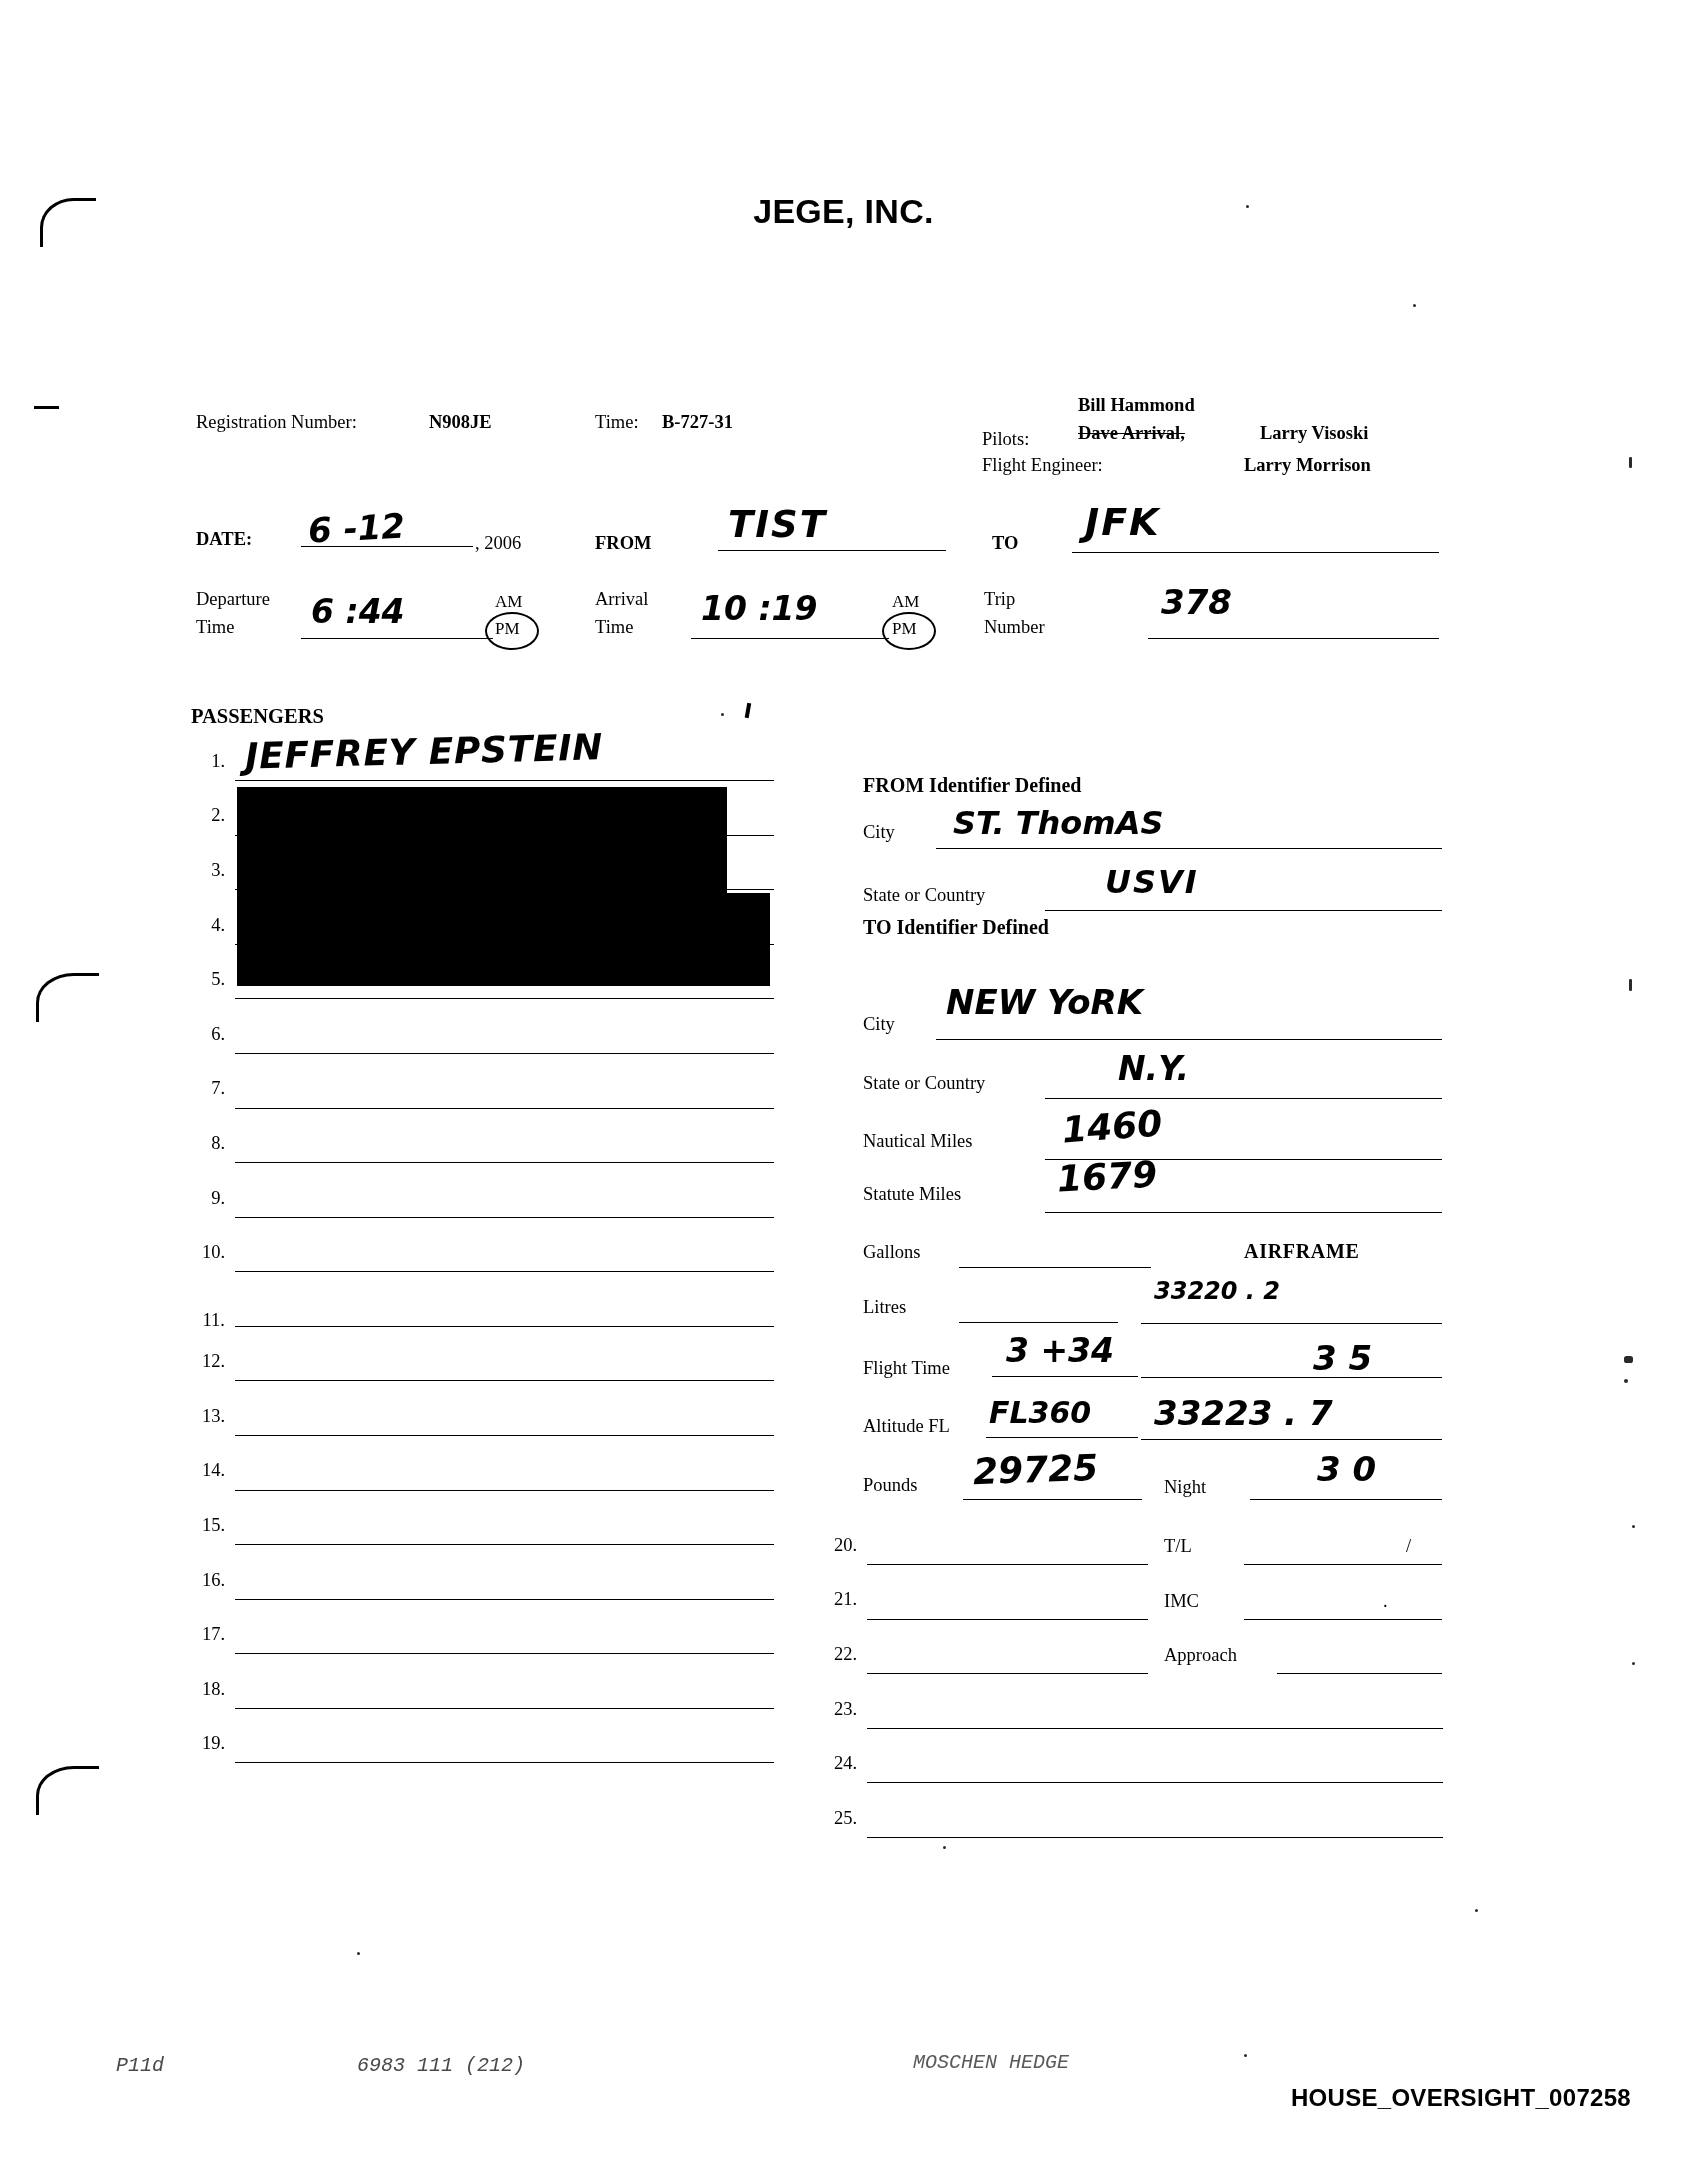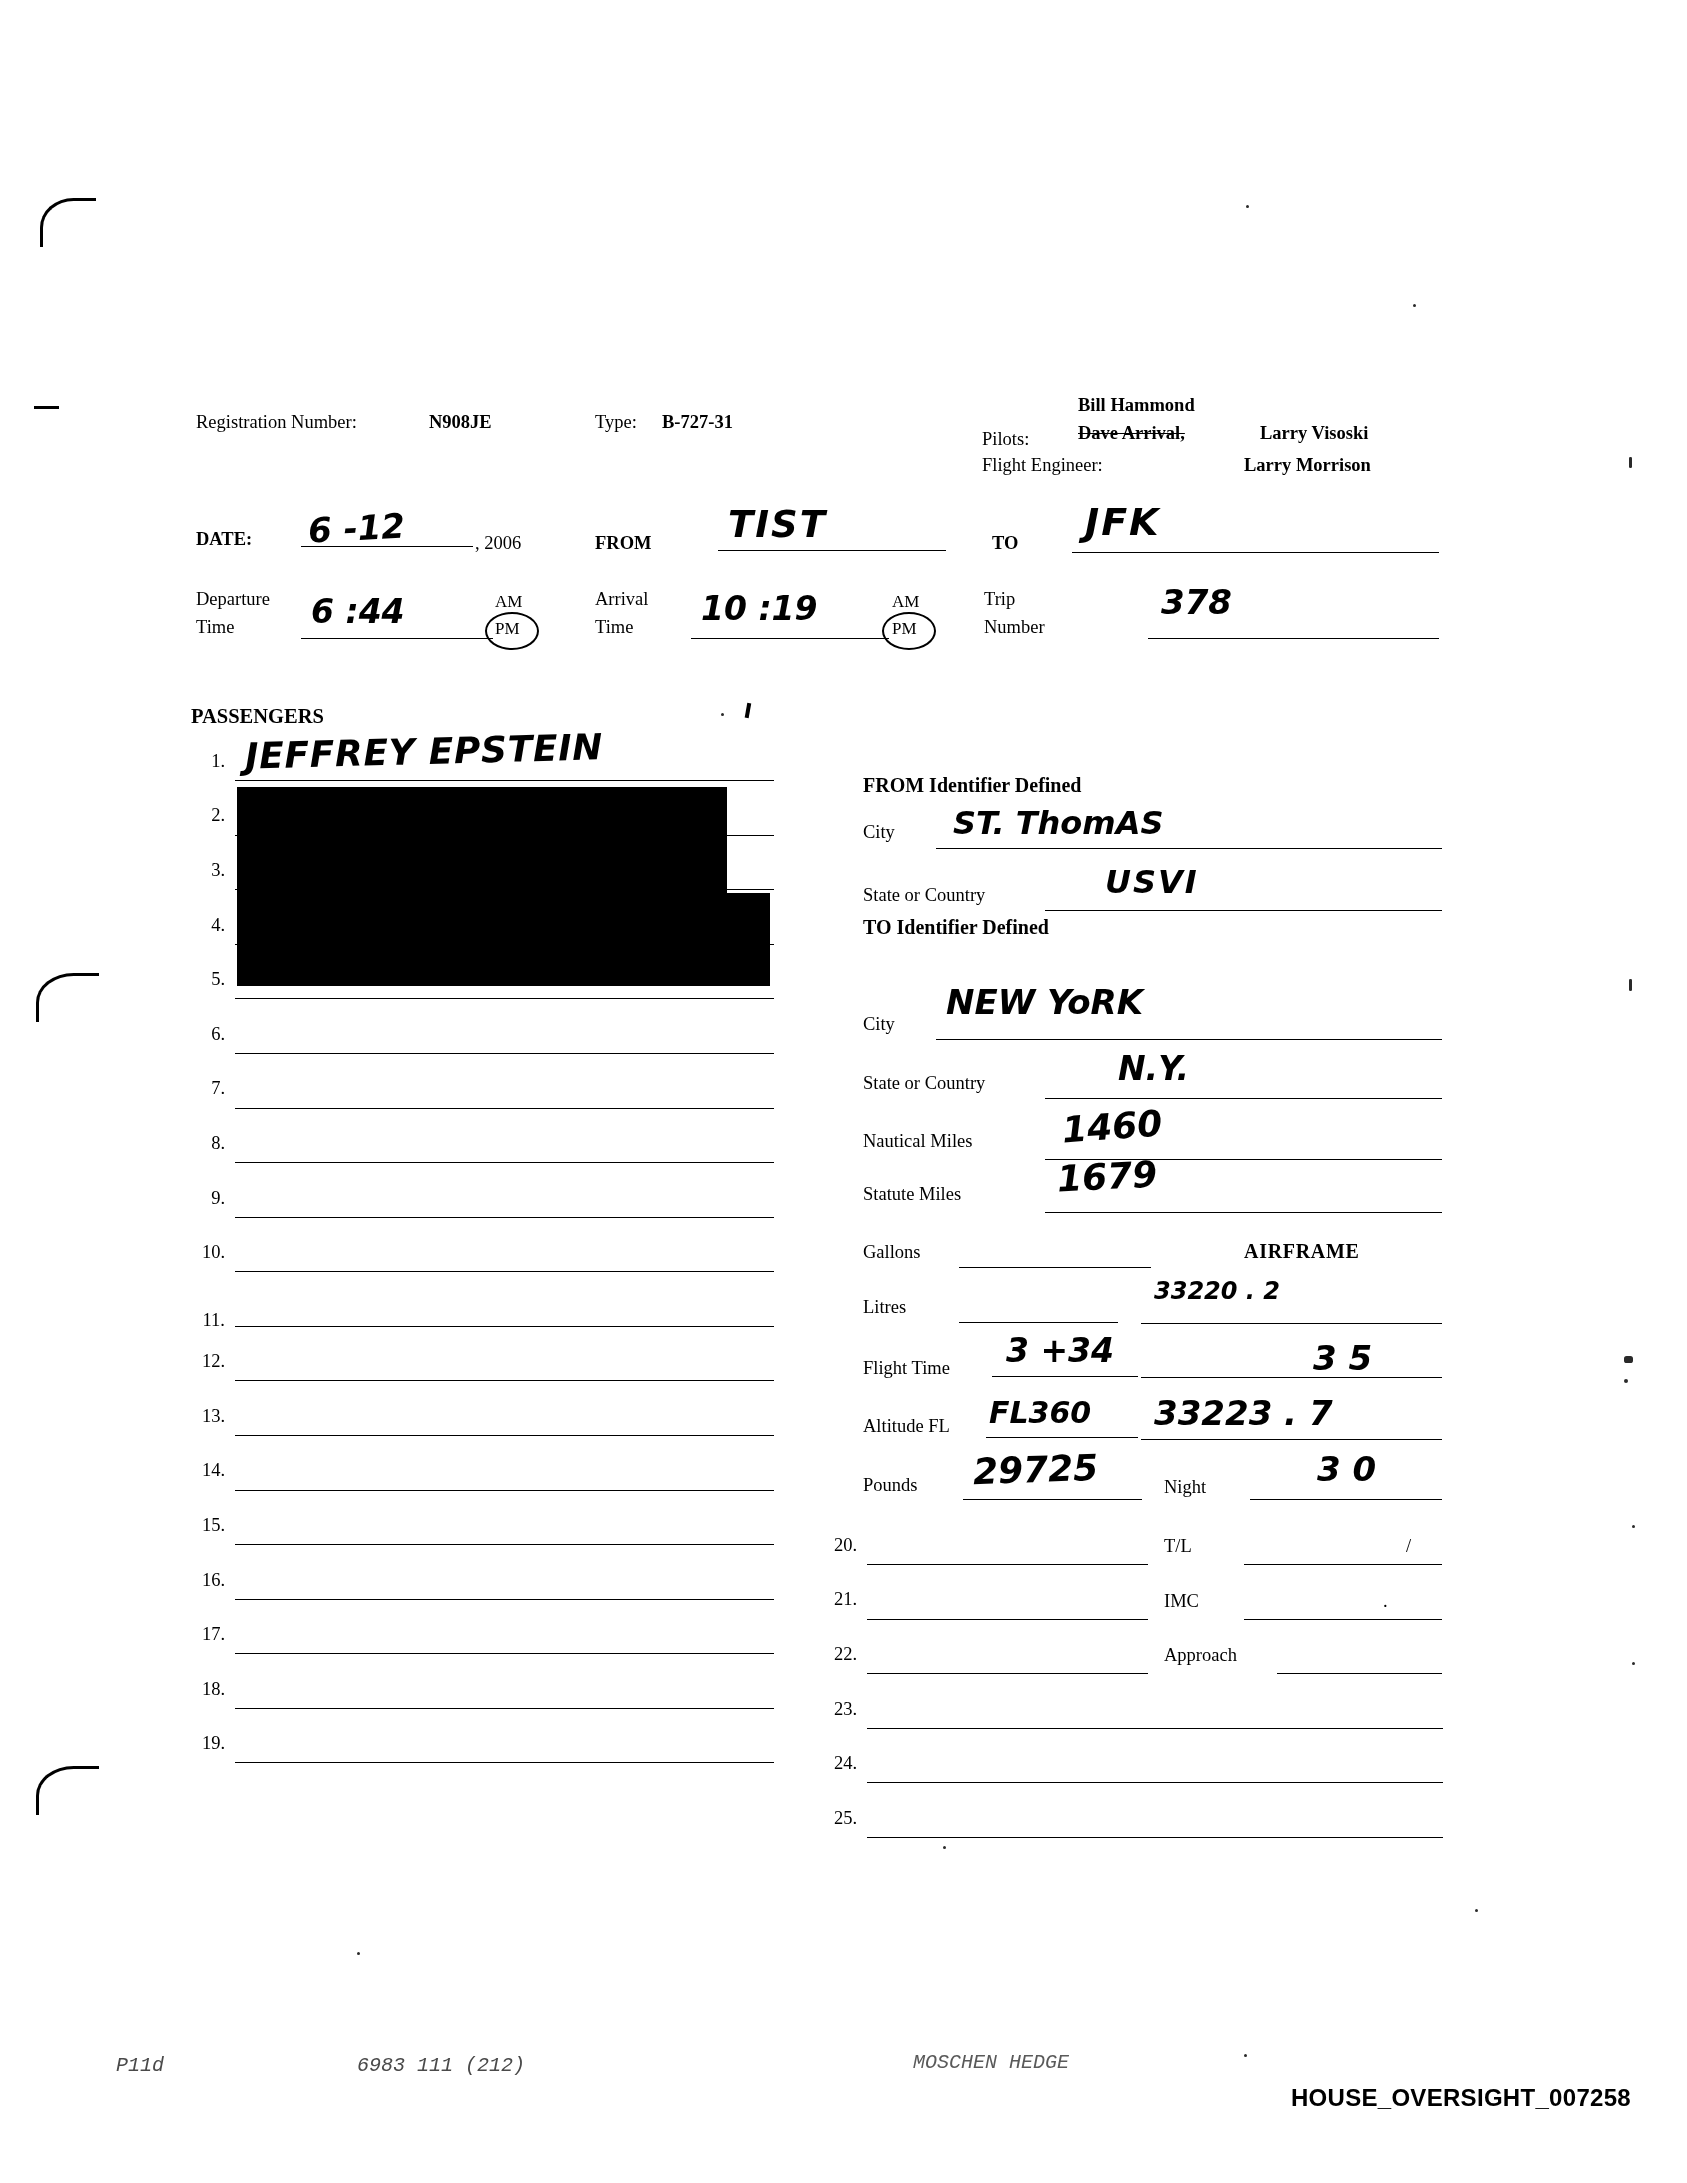--- a/index.html
+++ b/index.html
@@ -152,25 +152,26 @@
   <div class="dot" style="left:1629px; top:979px; width:2.6px; height:12px; border-radius:1.3px;"></div>
   <div class="dot" style="left:1624px; top:1356px; width:9.3px; height:6.6px; border-radius:2.6px;"></div>
   <div class="dot" style="left:1624px; top:1379px; width:4px; height:4px;"></div>
   <div class="dot" style="left:1632px; top:1525px;"></div>
   <div class="dot" style="left:1632px; top:1662px;"></div>
   <div class="dot" style="left:357px; top:1952px;"></div>
   <div class="dot" style="left:1475px; top:1909px;"></div>
   <div class="dot" style="left:721px; top:713px;"></div>
   <div class="dot" style="left:943px; top:1846px;"></div>
 
+  <div class="company">JEGE, INC.</div>
 
   <div class="lbl-n" style="left:196px; top:412px;">Registration Number:</div>
   <div class="lbl" style="left:429px; top:412px;">N908JE</div>
 
-  <div class="lbl-n" style="left:595px; top:412px;">Type:</div>
+  <div class="lbl-n" style="left:595px; top:412px;">Time:</div>
   <div class="lbl" style="left:662px; top:412px;">B-727-31</div>
 
   <div class="lbl-n" style="left:982px; top:423px;margin-top:6px;">Pilots:</div>
   <div class="lbl" style="left:1078px; top:395px;">Bill Hammond</div>
   <div class="lbl strike" style="left:1078px; top:423px;">Dave Arrival,</div>
   <div class="lbl" style="left:1260px; top:423px;">Larry Visoski</div>
   <div class="lbl-n" style="left:982px; top:455px;">Flight Engineer:</div>
   <div class="lbl" style="left:1244px; top:455px;">Larry Morrison</div>
 
   <div class="lbl" style="left:196px; top:529px;">DATE:</div>

